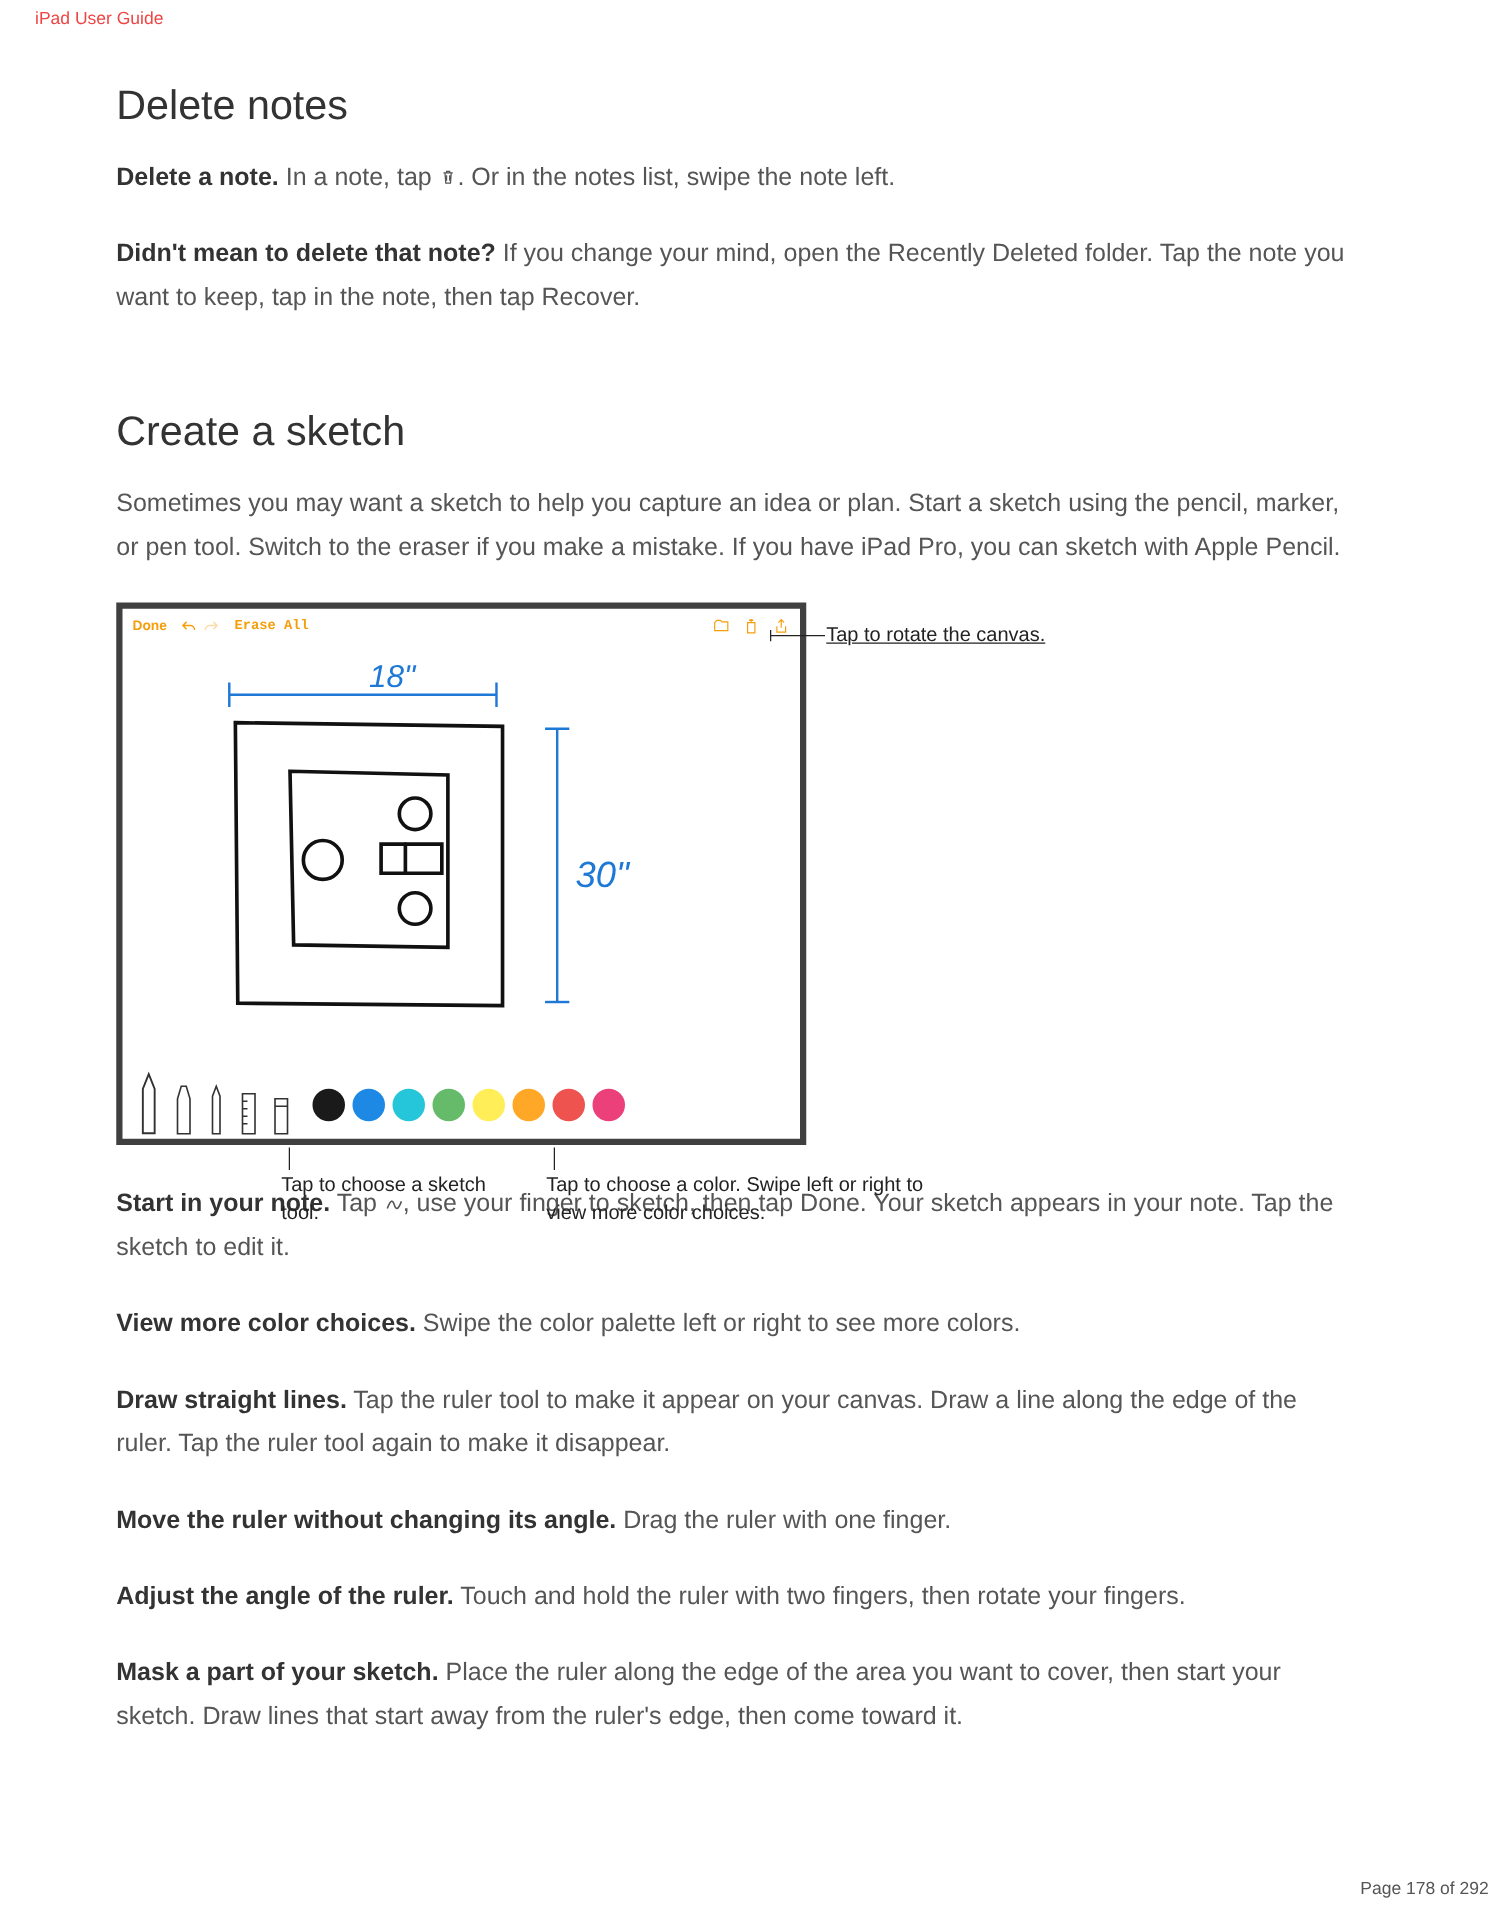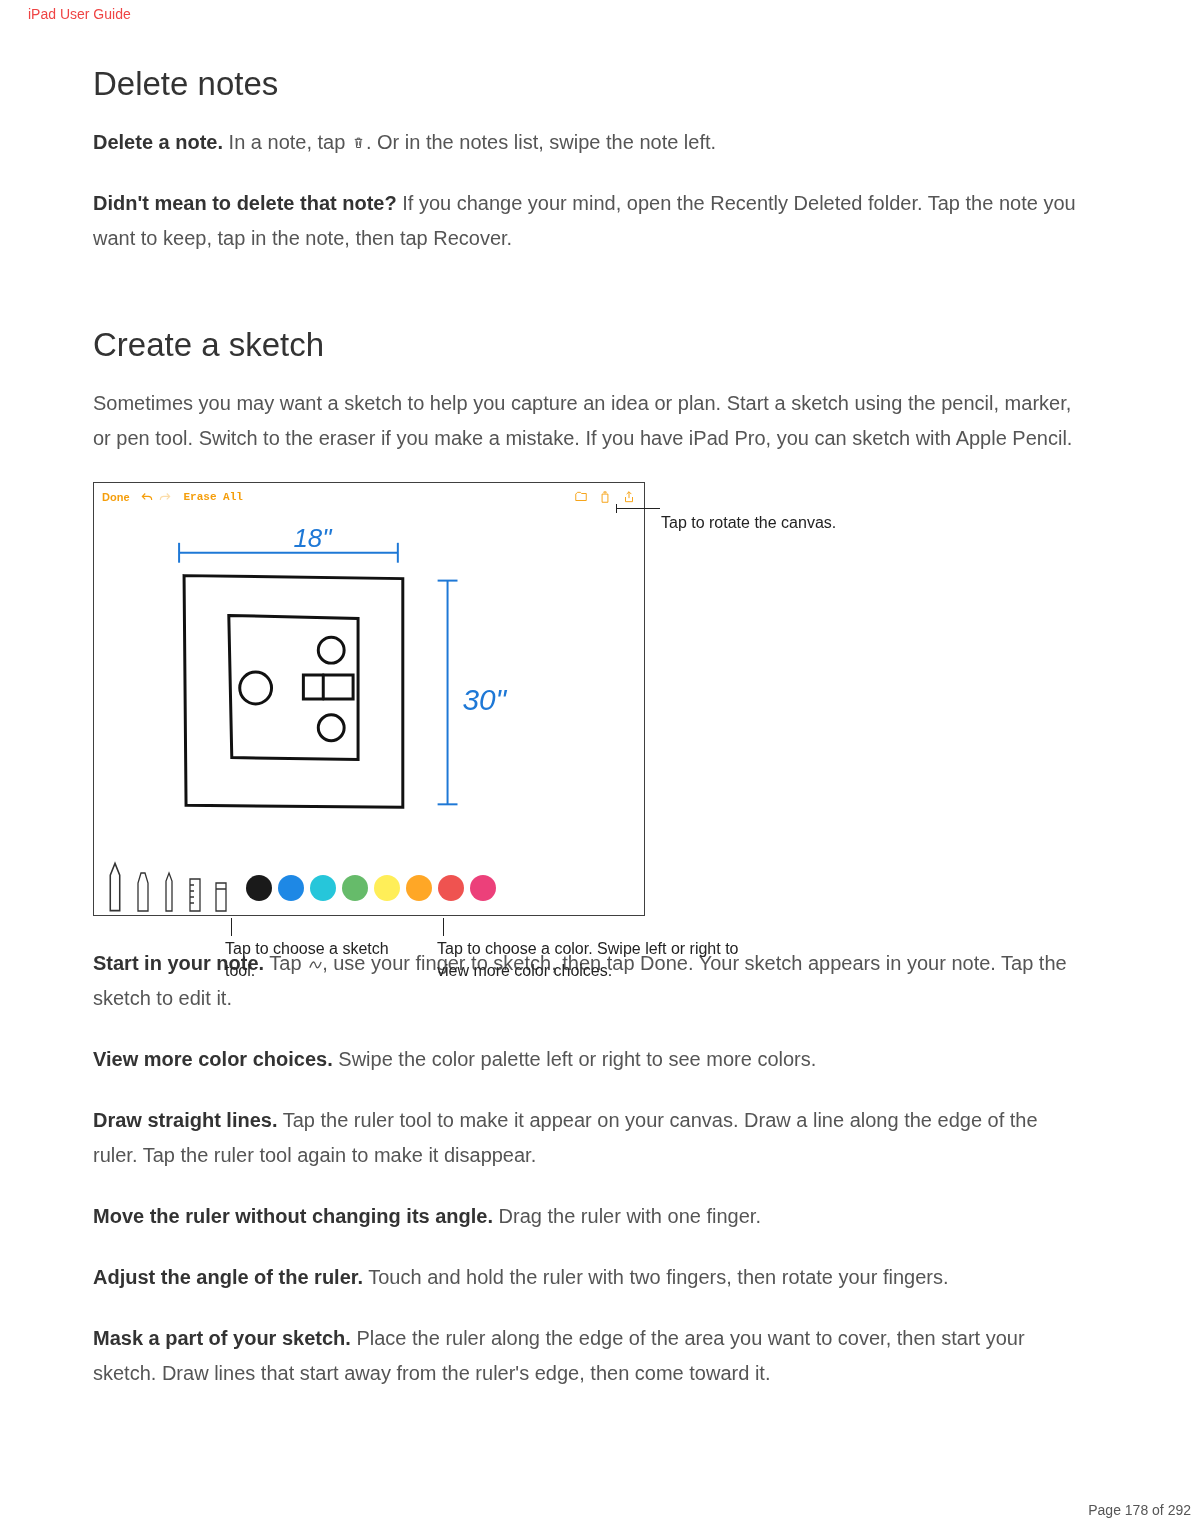--- a/index.html
+++ b/index.html
@@ -52,21 +52,21 @@
       vertical-align: -2px;
     }
     .figure-wrap {
       position: relative;
       margin: 6px 0 30px 0;
       width: 790px;
     }
     .device-screen {
       width: 552px;
       height: 434px;
-      border: 1px solid #404040;
+      border: 5px solid #404040;
       background: #fff;
       position: relative;
       font-size: 0;
     }
     .topbar {
       height: 28px;
       display: flex;
       align-items: center;
       padding: 0 8px;
       font-size: 11px;
@@ -110,21 +110,21 @@
     .c-yellow { background: #ffee58; }
     .c-orange { background: #ffa726; }
     .c-red { background: #ef5350; }
     .c-pink { background: #ec407a; }
     .callout {
       position: absolute;
       font-size: 16px;
       color: #222;
       line-height: 1.35;
     }
-    .callout-rotate { left: 568px; top: 30px; width: 180px; }
+    .callout-rotate { left: 568px; top: 16px; width: 180px; text-decoration: underline; }
     .callout-line-r {
       position: absolute;
       top: 26px; left: 523px; width: 44px; height: 1px; background: #222;
     }
     .callout-line-r::before {
       content: ""; position: absolute; left: 0; top: -4px; width: 1px; height: 9px; background: #222;
     }
     .callout-tool { left: 132px; top: 456px; width: 180px; }
     .callout-color { left: 344px; top: 456px; width: 320px; }
     .callout-line-t {

